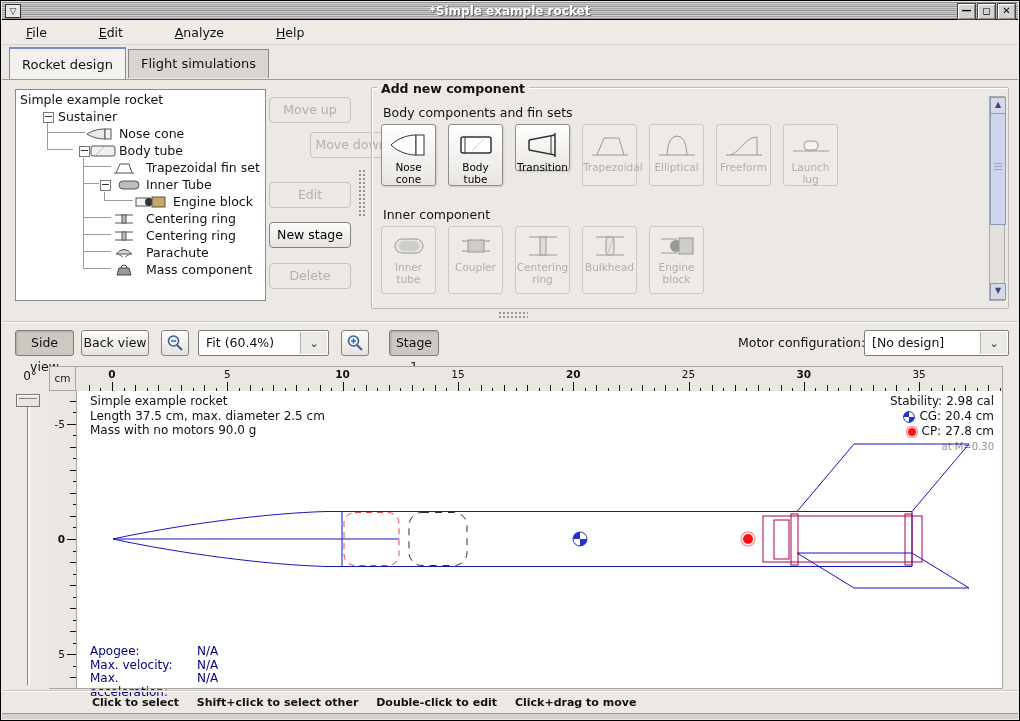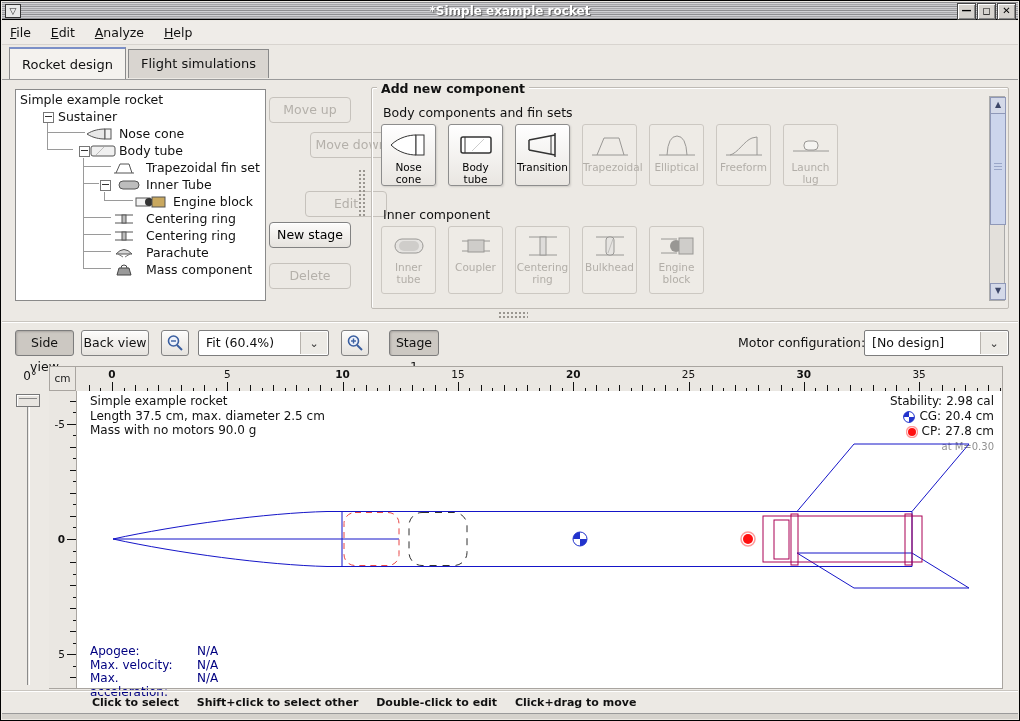--- a/index.html
+++ b/index.html
@@ -14,21 +14,21 @@
   .title-text{width:100%;text-align:center;line-height:18px;font-weight:bold;color:#fff;
     text-shadow:1px 1px 1px #555;font-size:12px;}
   .sysicon{left:3px;top:2px;width:16px;height:14px;background:#e8e8e8;border:1px solid #333;
     font-size:9px;line-height:13px;text-align:center;color:#222;}
   .winbtns{right:2px;top:1px;height:16px;display:flex;gap:1px;}
   .winbtn{width:17px;height:15px;background:#d6d3ce;border:1px solid #444;
     box-shadow:inset 1px 1px 0 #fff,inset -1px -1px 0 #888;
     font-size:10px;font-weight:bold;line-height:13px;text-align:center;color:#000;}
   
   .menubar{left:1px;top:20px;right:1px;height:24px;background:#efece8;border-bottom:1px solid #d8d4cf;}
-  .menu-item{display:inline-block;padding:4px 8px;font-size:12.5px;}
+  .menu-item{display:inline-block;padding:4px 24px;font-size:12.5px;}
   .menu-item .mn{text-decoration:underline;}
   
   .tab{border:1px solid #8a8a8a;border-bottom:none;background:#d9d5d0;padding:0 12px;
     font-size:13px;line-height:28px;}
   .tab.sel{background:#f4f2ee;border-top:2px solid #7b8fc7;line-height:31px;}
   .tabrow{left:8px;top:46px;height:32px;display:flex;align-items:center;gap:2px;}
   .tabpanel-line{left:1px;top:78px;right:1px;height:1px;background:#9a9a9a;}
   
   .treebox{left:14px;top:88px;width:251px;height:212px;background:#fff;border:1px solid #8a8a8a;}
   .trow{position:absolute;height:17px;line-height:17px;font-size:12.5px;white-space:nowrap;}
@@ -223,21 +223,21 @@
       <svg class="ticon" style="left:96px;" width="24" height="12" viewBox="0 0 24 12">
           <path d="M7 4 L17 4 L19 11 L5 11 Z" fill="#9a9a9a" stroke="#444"></path>
           <path d="M9 4 Q9 1 12 1 Q15 1 15 4" fill="none" stroke="#444"></path>
         </svg>
       <span style="position:absolute;left:130px;">Mass component</span>
     </div>
   </div>
 
   <div class="abs abtn dis" style="top:96px;">Move up</div>
   <div class="abs abtn dis" style="top:131px;margin-left:41px;">Move down</div>
-  <div class="abs abtn dis" style="top:190px;margin-left:36px;">Edit</div>
+  <div class="abs abtn dis" style="top:181px;">Edit</div>
   <div class="abs abtn en" style="top:221px;">New stage</div>
   <div class="abs abtn dis" style="top:262px;">Delete</div>
 
   <div class="abs dots" style="left:357px;top:168px;width:7px;height:48px;"></div>
 
   <div class="abs group"></div>
   <div class="abs group-title">Add new component</div>
   <div class="abs section-label" style="left:382px;top:104px;">Body components and fin sets</div>
 
   <div class="abs cbtn en" style="left:380px;top:123px;height:62px;">
@@ -248,21 +248,21 @@
     <div class="lbl">Nose cone</div>
   </div>
   <div class="abs cbtn en" style="left:447px;top:123px;height:62px;">
     <svg width="44" height="32" viewBox="0 0 44 32">
         <rect x="7" y="8" width="30" height="16" rx="2" fill="#fff" stroke="#333" stroke-width="1.5"></rect>
         <line x1="11" y1="8" x2="11" y2="24" stroke="#333"></line>
         <line x1="18" y1="22" x2="30" y2="10" stroke="#ccc"></line>
       </svg>
     <div class="lbl">Body tube</div>
   </div>
-  <div class="abs cbtn en" style="left:514px;top:123px;height:62px;">
+  <div class="abs cbtn en" style="left:514px;top:123px;height:47px;">
     <svg width="44" height="32" viewBox="0 0 44 32">
         <path d="M8 11 L8 21 M8 11 L34 6 M8 21 L34 26 M34 4 L34 28" fill="none" stroke="#333" stroke-width="1.5"></path>
         <line x1="30" y1="7" x2="30" y2="25" stroke="#333"></line>
       </svg>
     <div class="lbl">Transition</div>
   </div>
   <div class="abs cbtn dis" style="left:648px;top:123px;height:62px;">
     <svg width="44" height="32" viewBox="0 0 44 32">
         <path d="M4 26 H40 M12 26 Q13 7 22 7 Q31 7 32 26" fill="none" stroke="#333"></path>
       </svg>

